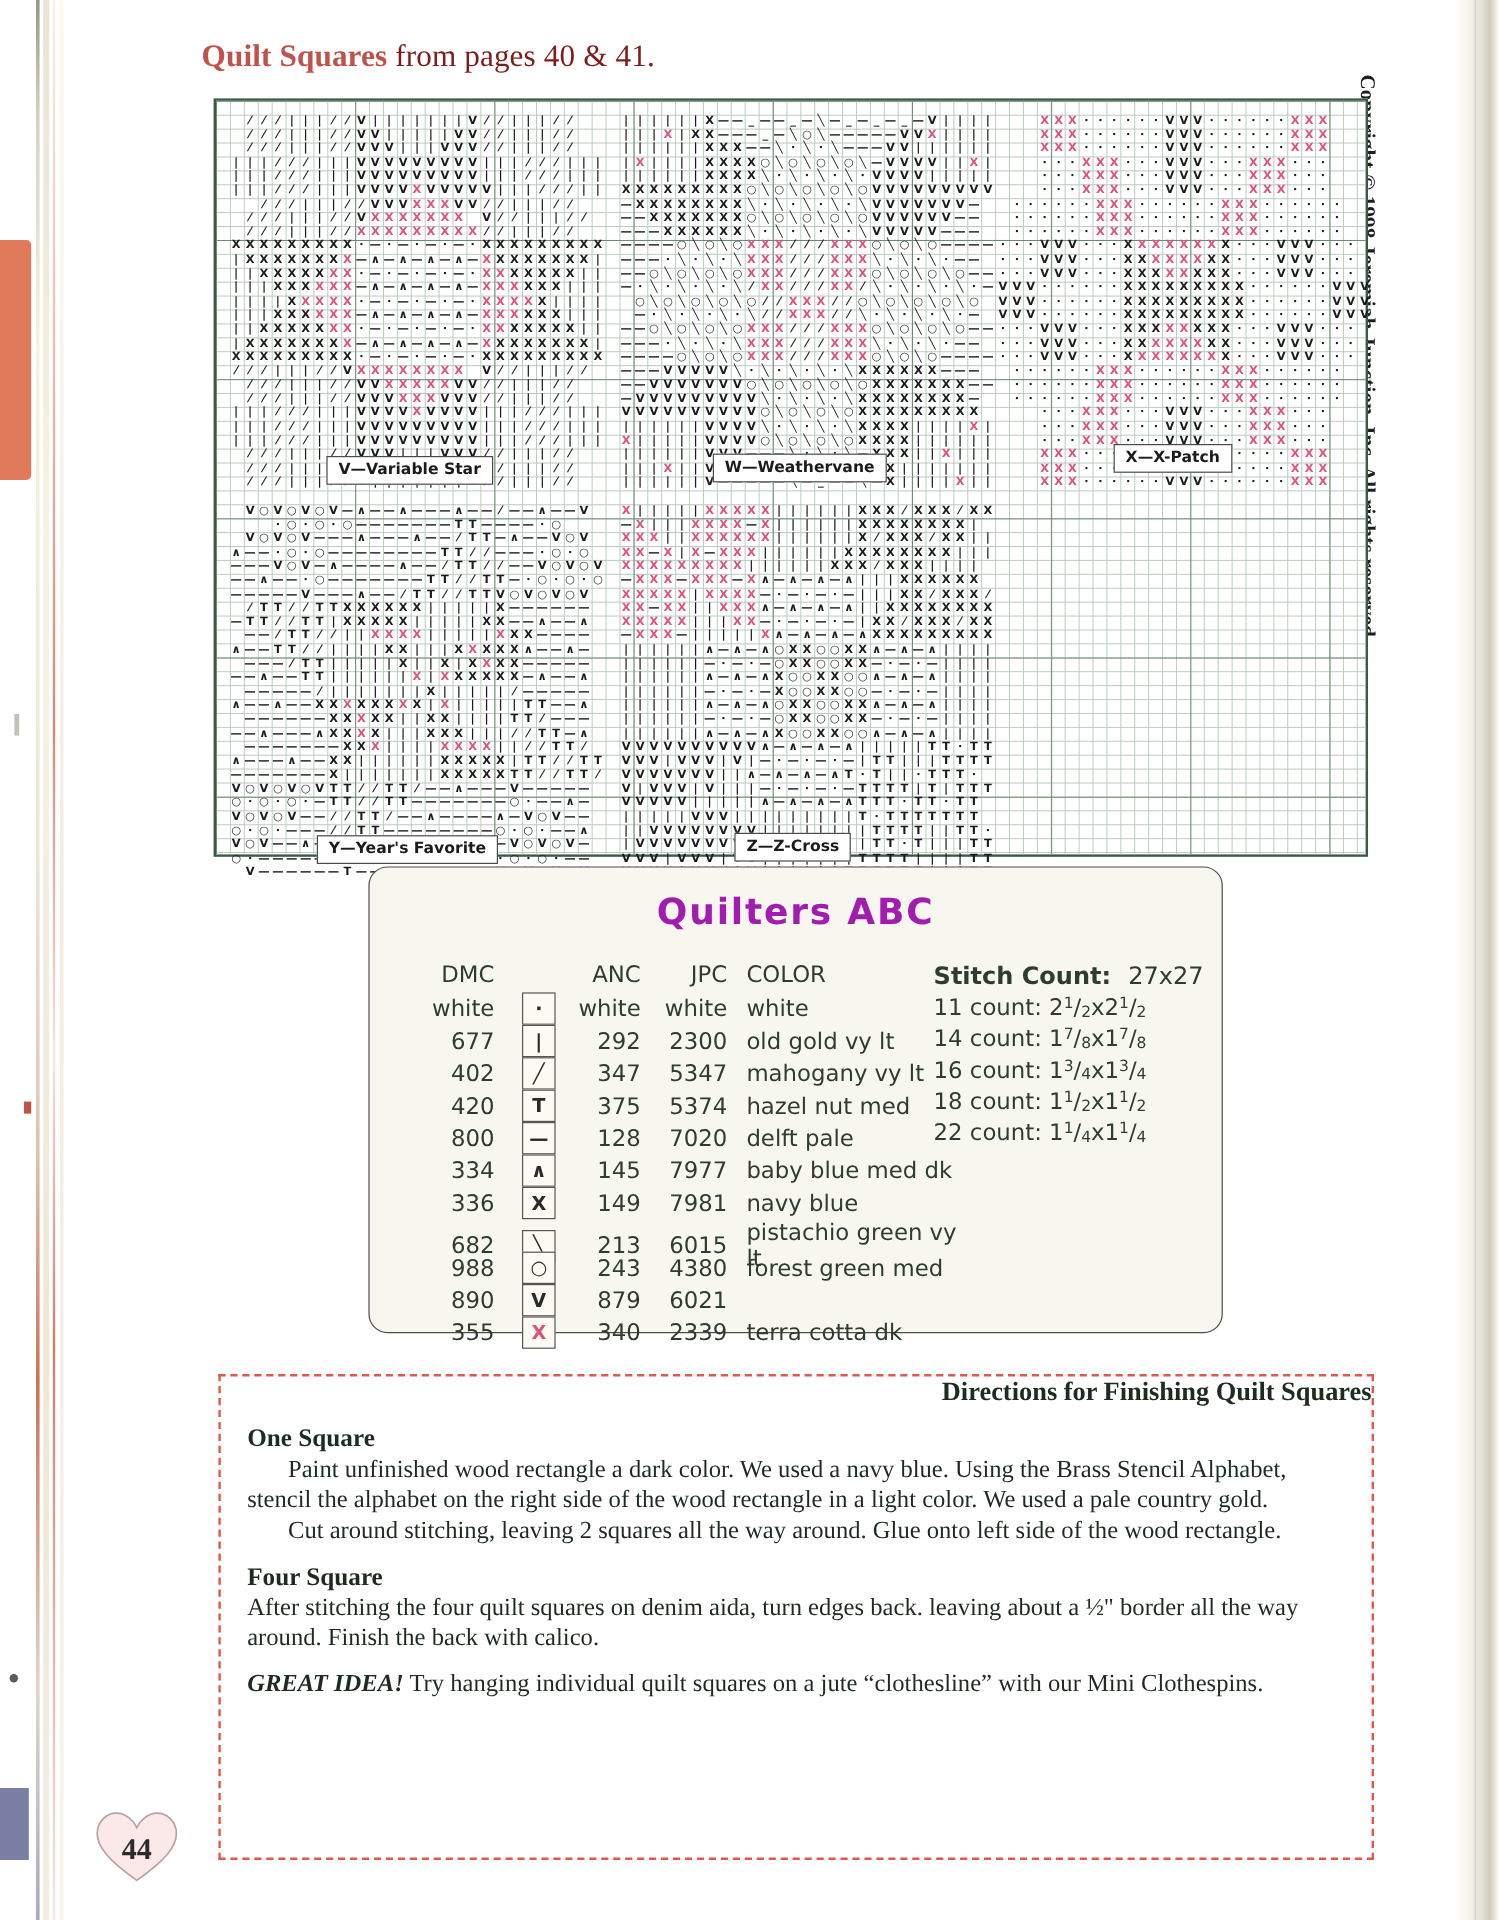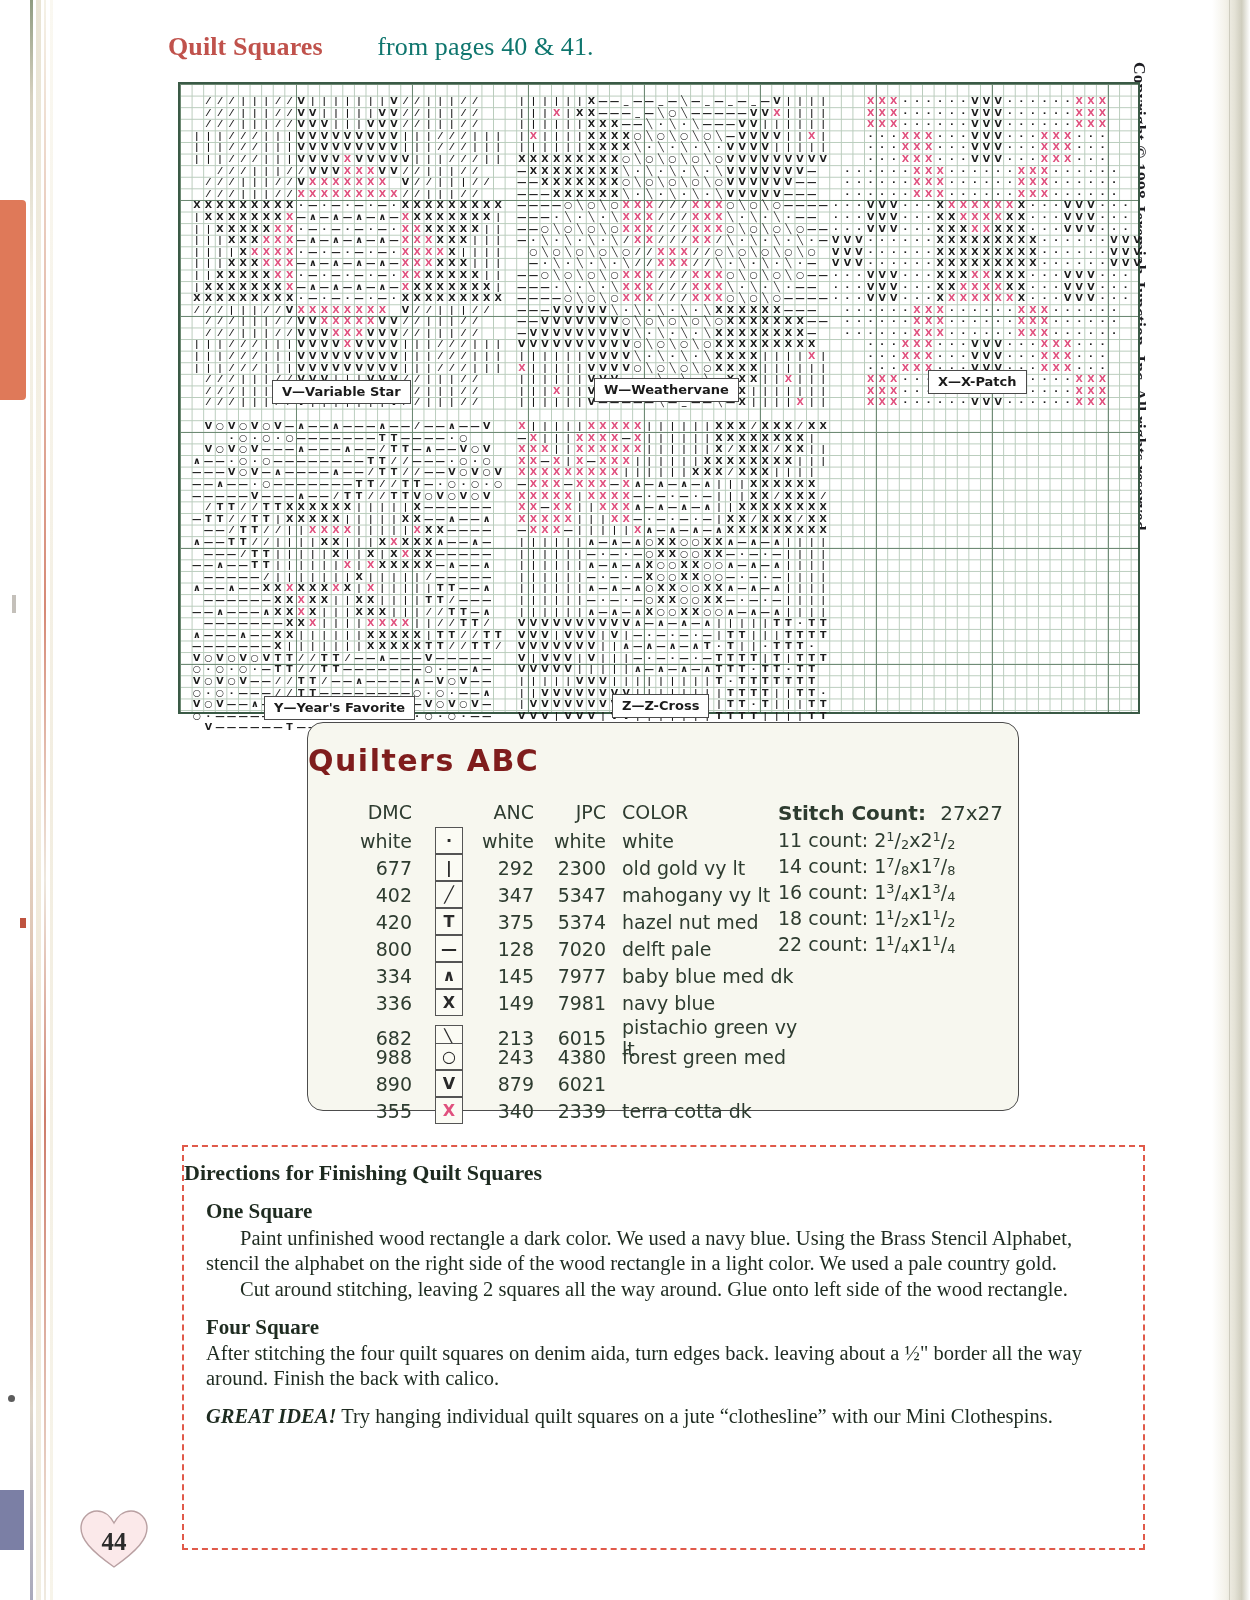--- a/index.html
+++ b/index.html
@@ -25,21 +25,21 @@
   .eb5{left:12px;top:595px;width:4px;height:18px;background:#8a8276;opacity:.5;}
 
   
   #page-right-edge{position:absolute;right:0;top:0;width:38px;height:1600px;
     background:linear-gradient(90deg,#ffffff 0%,#f4f2ea 35%,#e4e2d6 60%,#cfcdbe 78%,#ffffff 100%);}
   #page-right-edge .fold{position:absolute;right:20px;top:0;width:1px;height:1600px;background:#b9b7a8;opacity:.6;}
 
   
   #heading{position:absolute;left:168px;top:32px;font-size:26px;letter-spacing:.1px;white-space:nowrap;}
   #heading .hl{color:#c0524c;font-weight:bold;}
-  #heading .hr{color:#0f766e;margin-left:48px;}
+  #heading .hr{color:#7f1d1d;}
 
   
   #copyright{
     position:absolute;left:1150px;top:62px;
     transform-origin:left top;transform:rotate(90deg);
     font-family:"Liberation Serif", serif;font-weight:bold;font-size:17.5px;
     color:#1d1d22;white-space:nowrap;letter-spacing:.2px;
   }
 
   
@@ -66,23 +66,23 @@
   .chart .c.blank{color:transparent;}
 
   
   .chart-label{position:absolute;background:#fff;border:1.6px solid #4a4a4a;
     padding:3px 9px 4px 9px;font-family:"DejaVu Sans", sans-serif;
     font-size:13px;font-weight:700;color:#1b1b1b;white-space:nowrap;z-index:6;}
 
   
   #legend-card{position:absolute;left:307px;top:722px;width:712px;height:389px;
     background:#f7f7ef;border:1.8px solid #4c4c4c;border-radius:16px;box-sizing:border-box;}
-  #legend-title{position:absolute;left:0;right:0;top:20px;text-align:left;
+  #legend-title{position:absolute;left:0;right:0;top:20px;text-align:center;
     font-family:"DejaVu Sans", sans-serif;font-weight:bold;font-size:30px;
-    color:#7f1d1d;letter-spacing:1.5px;}
+    color:#a21caf;letter-spacing:1.5px;}
 
   #legend-headers{position:absolute;left:36px;top:78px;width:450px;
     display:grid;grid-template-columns:82px 46px 72px 72px 1fr;font-size:19px;}
   #legend-headers span{font-family:"DejaVu Sans", sans-serif;color:#2e3c30;}
 
   #legend-rows{position:absolute;left:36px;top:104px;width:460px;}
   .lrow{display:grid;grid-template-columns:82px 46px 72px 72px 1fr;
     height:27px;align-items:center;font-size:19px;
     font-family:"DejaVu Sans", sans-serif;color:#2e3c30;}
   .lrow .dmc{text-align:right;padding-right:14px;}
@@ -98,22 +98,22 @@
     font-family:"DejaVu Sans", sans-serif;color:#2e3c30;}
   #stitch-count-line{font-size:20px;margin-bottom:4px;}
   #stitch-count-line b{font-weight:bold;}
   .count-line{font-size:19px;height:26px;white-space:nowrap;}
   .fr{font-size:.68em;vertical-align:.45em;}
   .fr2{font-size:.68em;vertical-align:-.12em;}
 
   
   #directions{position:absolute;left:182px;top:1145px;width:963px;height:405px;
     border:2px dashed #e05a4a;box-sizing:border-box;background:#fff;}
-  #dir-title{text-align:left;font-weight:bold;font-size:22px;color:#1e2b20;
-    margin-top:13px;font-family:"Liberation Serif", serif;}
+  #dir-title{text-align:right;font-weight:bold;font-size:22px;color:#1e2b20;
+    font-family:"Liberation Serif", serif;}
   .dir-body{padding:0 22px;font-family:"Liberation Serif", serif;
     color:#1e2b20;font-size:20.5px;line-height:1.22;}
   .dir-h{font-weight:bold;margin-top:13px;font-size:21px;font-family:Liberation Serif, serif;}
   .dir-p{margin-top:1px;text-indent:34px;}
   .dir-p.noind{text-indent:0;}
   .dir-great{margin-top:13px;text-indent:0;}
   .dir-great i{font-weight:bold;font-style:italic;}
 
   
   #page-number{position:absolute;left:78px;top:1508px;width:72px;height:62px;}

